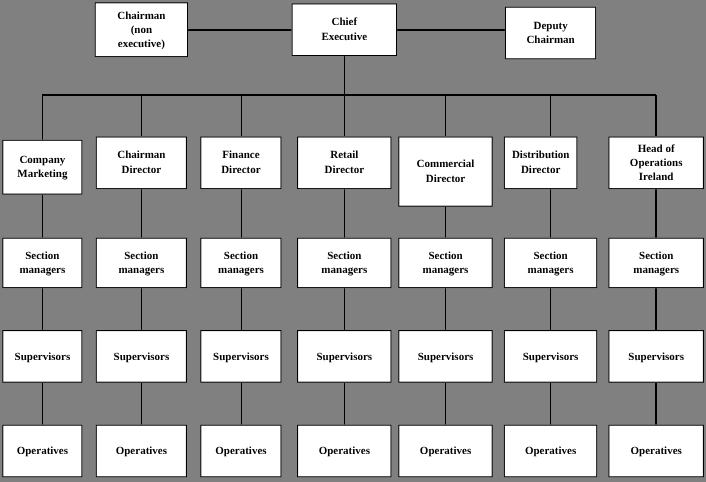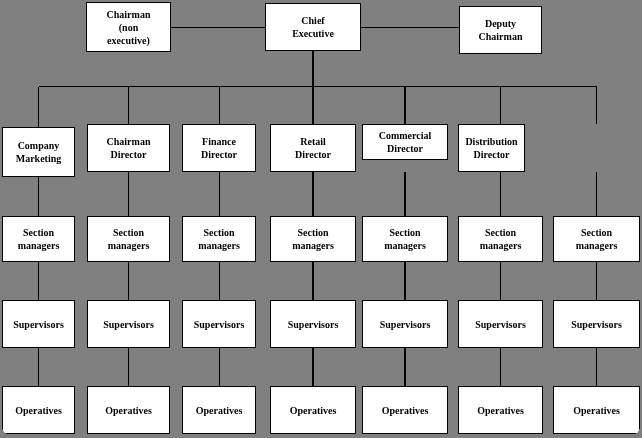--- a/index.html
+++ b/index.html
@@ -3,21 +3,20 @@
 <meta charset="utf-8">
 <style>
   html, body { margin: 0; padding: 0; background: var(--background, #808080); }
   .canvas {
     position: relative;
     width: 642px;
     height: 438px;
     background: var(--background, #808080);
     overflow: hidden;
     font-family: "Liberation Serif", "DejaVu Serif", serif;
-    border-radius: 17px;
   }
   .connectors {
     position: absolute;
     left: 0; top: 0;
     width: 642px; height: 438px;
   }
   .connectors line {
     stroke: var(--line, #000000);
     stroke-width: 1.4;
     shape-rendering: crispEdges;
@@ -97,24 +96,27 @@
 Chairman</div>
 
   <div class="node" style="left:2px;   top:127px; width:73px; height:50px">Company
 Marketing</div>
   <div class="node" style="left:87px;  top:124px; width:83px; height:48px">Chairman
 Director</div>
   <div class="node" style="left:182px; top:124px; width:74px; height:48px">Finance
 Director</div>
   <div class="node" style="left:270px; top:124px; width:86px; height:48px">Retail
 Director</div>
-  <div class="node" style="left:362px; top:124px; width:86px; height:36px">Commercial
+  <div class="node" style="left:362px; top:124px; width:86px; height:64px">Commercial
 Director</div>
   <div class="node" style="left:458px; top:124px; width:67px; height:48px">Distribution
 Director</div>
+  <div class="node" style="left:553px; top:124px; width:87px; height:48px">Head of
+Operations
+Ireland</div>
 
   <div class="node" style="left:2px;   top:216px; width:73px; height:46px">Section
 managers</div>
   <div class="node" style="left:87px;  top:216px; width:83px; height:46px">Section
 managers</div>
   <div class="node" style="left:182px; top:216px; width:74px; height:46px">Section
 managers</div>
   <div class="node" style="left:270px; top:216px; width:86px; height:46px">Section
 managers</div>
   <div class="node" style="left:362px; top:216px; width:86px; height:46px">Section

